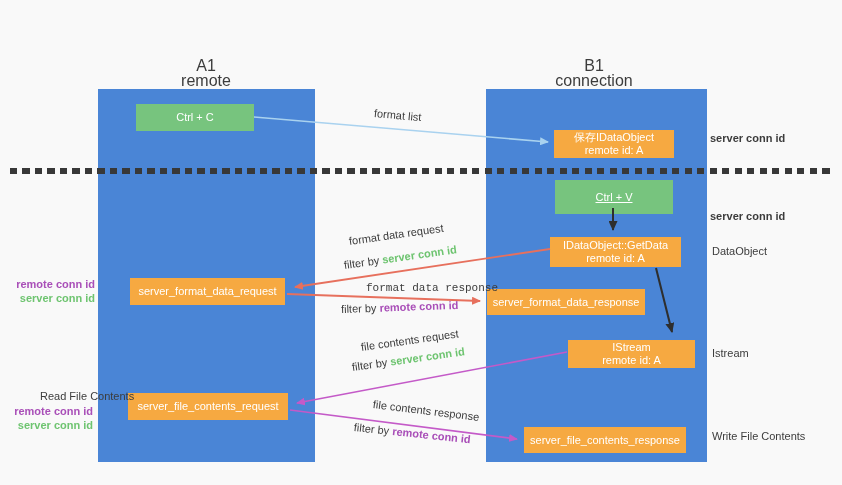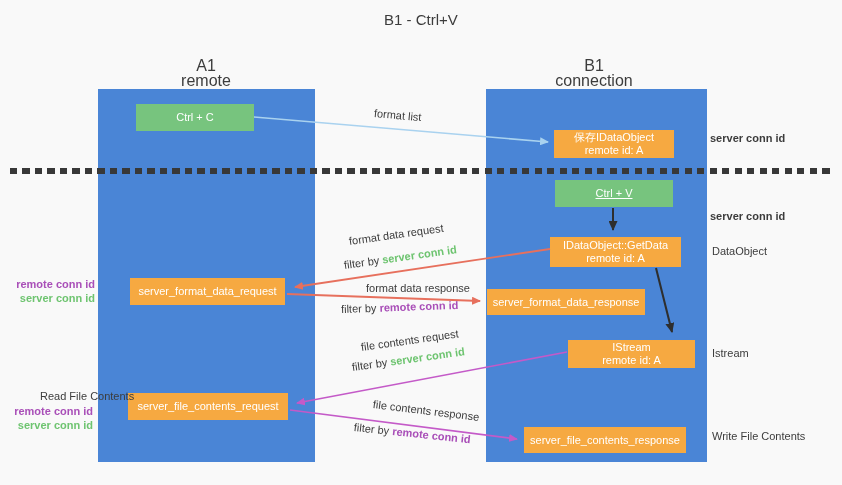--- a/index.html
+++ b/index.html
@@ -52,21 +52,20 @@
   .fill-red{fill:var(--arrow-red);}
   .fill-mag{fill:var(--arrow-magenta);}
   .fill-black{fill:#2e2e2e;}
 </style>
 </head>
 <body>
 
 <div class="stage">
 
   <div class="abs title">
-    <div>B1 - Ctrl+V</div>
   </div>
 
   <div class="abs lane-header" style="left:156px;top:58px;width:100px;">
     <div>A1</div>
     <div>remote</div>
   </div>
   <div class="abs lane-header" style="left:544px;top:58px;width:100px;">
     <div>B1</div>
     <div>connection</div>
   </div>
@@ -78,21 +77,21 @@
 
   <div class="abs node green" style="left:136px;top:104px;width:118px;height:27px;">
     <span>Ctrl + C</span>
   </div>
 
   <div class="abs node orange" style="left:554px;top:130px;width:120px;height:28px;">
     <span>保存IDataObject</span>
     <span>remote id: A</span>
   </div>
 
-  <div class="abs node green" style="left:555px;top:180px;width:118px;height:27px;text-decoration:underline;">
+  <div class="abs node green" style="left:555px;top:180px;width:118px;height:34px;text-decoration:underline;">
     <span>Ctrl + V</span>
   </div>
 
   <div class="abs node orange" style="left:550px;top:237px;width:131px;height:30px;">
     <span>IDataObject::GetData</span>
     <span>remote id: A</span>
   </div>
 
   <div class="abs node orange" style="left:487px;top:289px;width:158px;height:26px;">
     <span>server_format_data_response</span>
@@ -139,21 +138,21 @@
     <path d="M290,410 L517,439" class="st-mag" marker-end="url(#mk-mag)"></path>
   </svg>
 
   <div class="abs flabel" style="left:374px;top:107px;transform:rotate(5deg);">format list</div>
 
   <div class="abs flabel" style="left:349px;top:235px;transform:rotate(-8deg);">format data request</div>
   <div class="abs flabel" style="left:344px;top:259px;transform:rotate(-8deg);">
     <span>filter by </span><span class="green-txt">server conn id</span>
   </div>
 
-  <div class="abs flabel" style="left:366px;top:282px;">format data response</div>
+  <div class="abs flabel" style="left:366px;top:282px;font-family:Liberation Mono, monospace;">format data response</div>
   <div class="abs flabel" style="left:341px;top:303px;transform:rotate(-2deg);">
     <span>filter by </span><span class="purple-txt">remote conn id</span>
   </div>
 
   <div class="abs flabel" style="left:361px;top:341px;transform:rotate(-8deg);">file contents request</div>
   <div class="abs flabel" style="left:352px;top:361px;transform:rotate(-8deg);">
     <span>filter by </span><span class="green-txt">server conn id</span>
   </div>
 
   <div class="abs flabel" style="left:373px;top:398px;transform:rotate(7deg);">file contents response</div>

